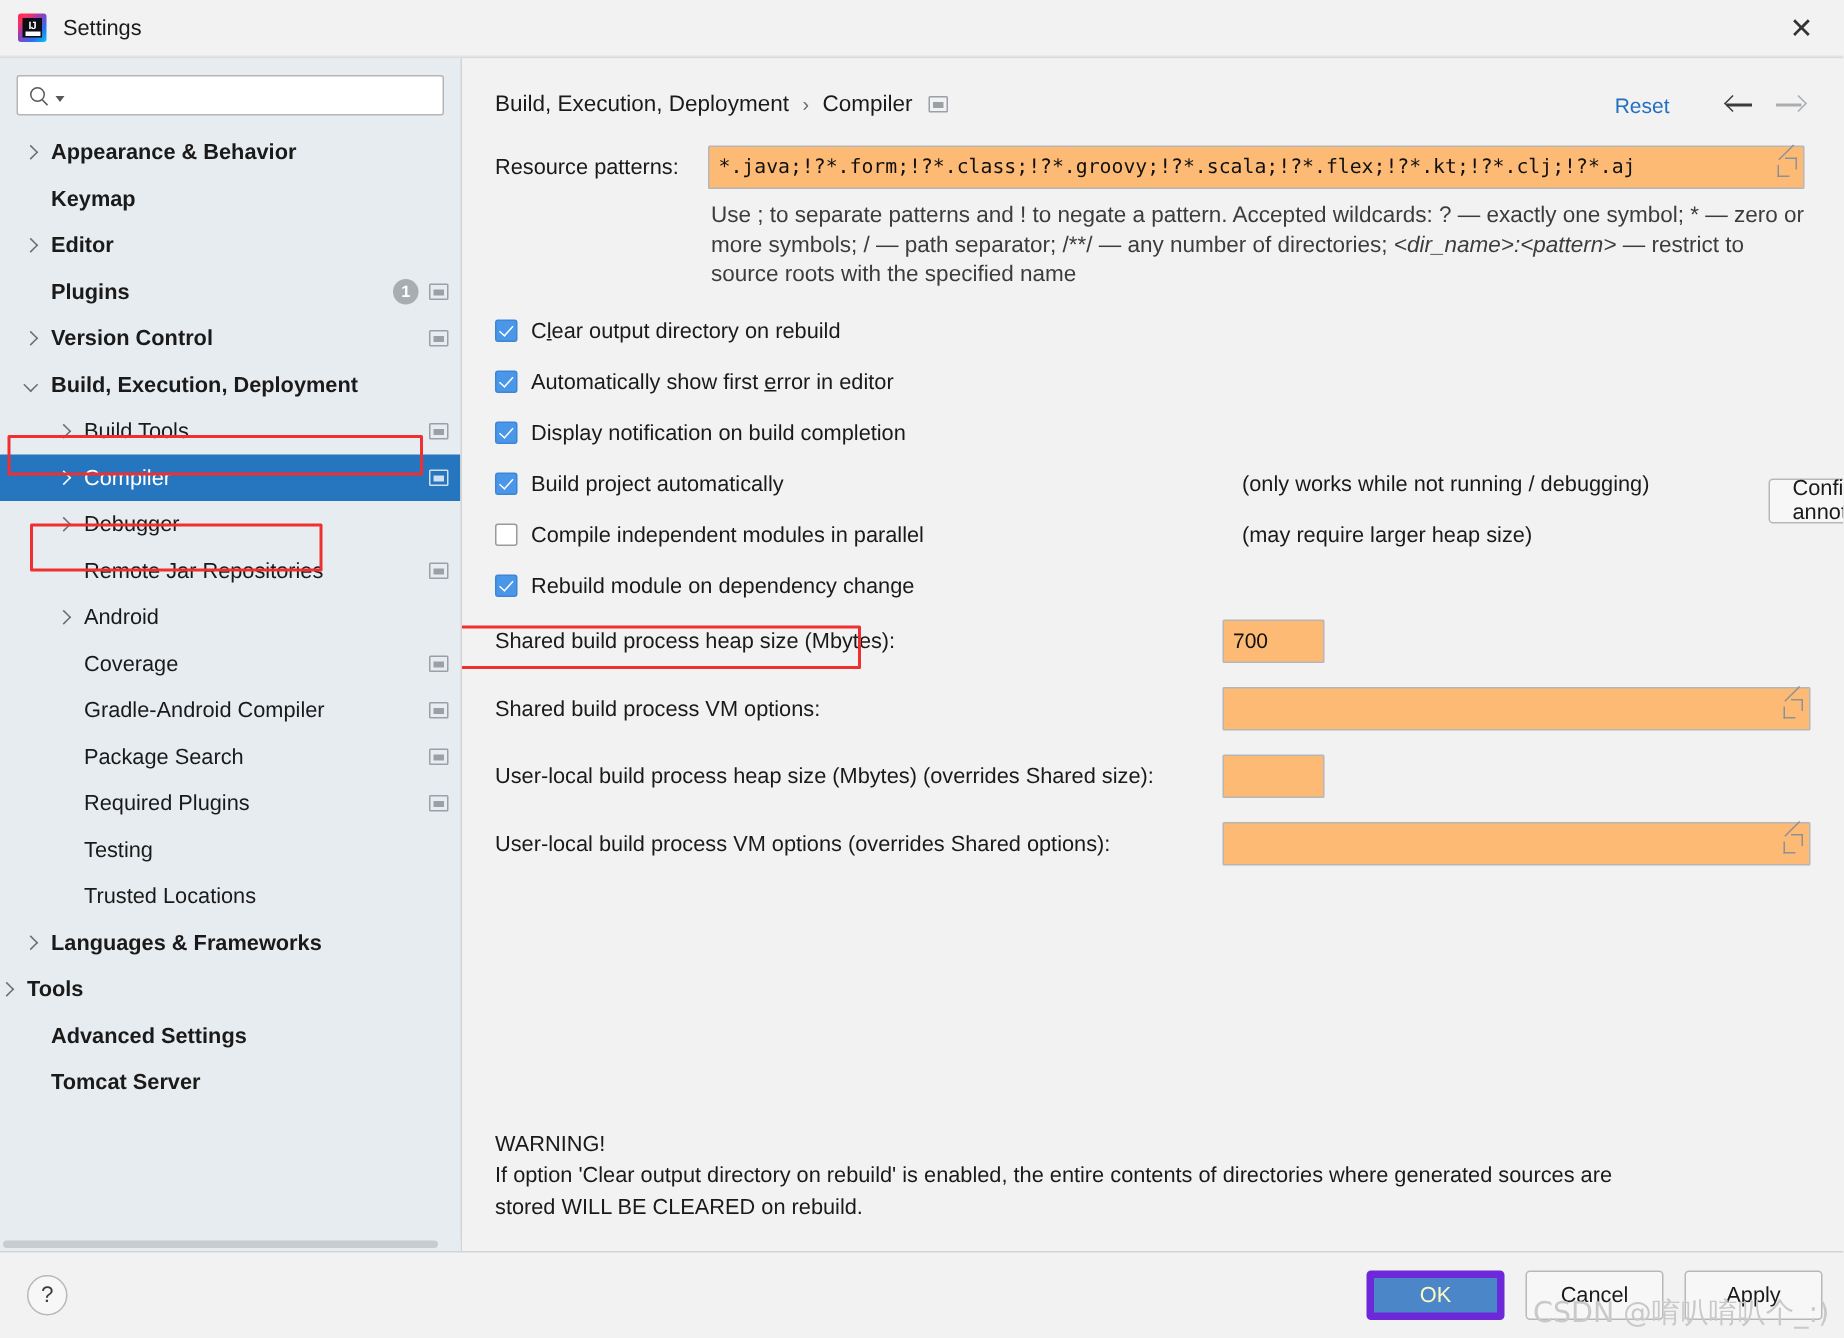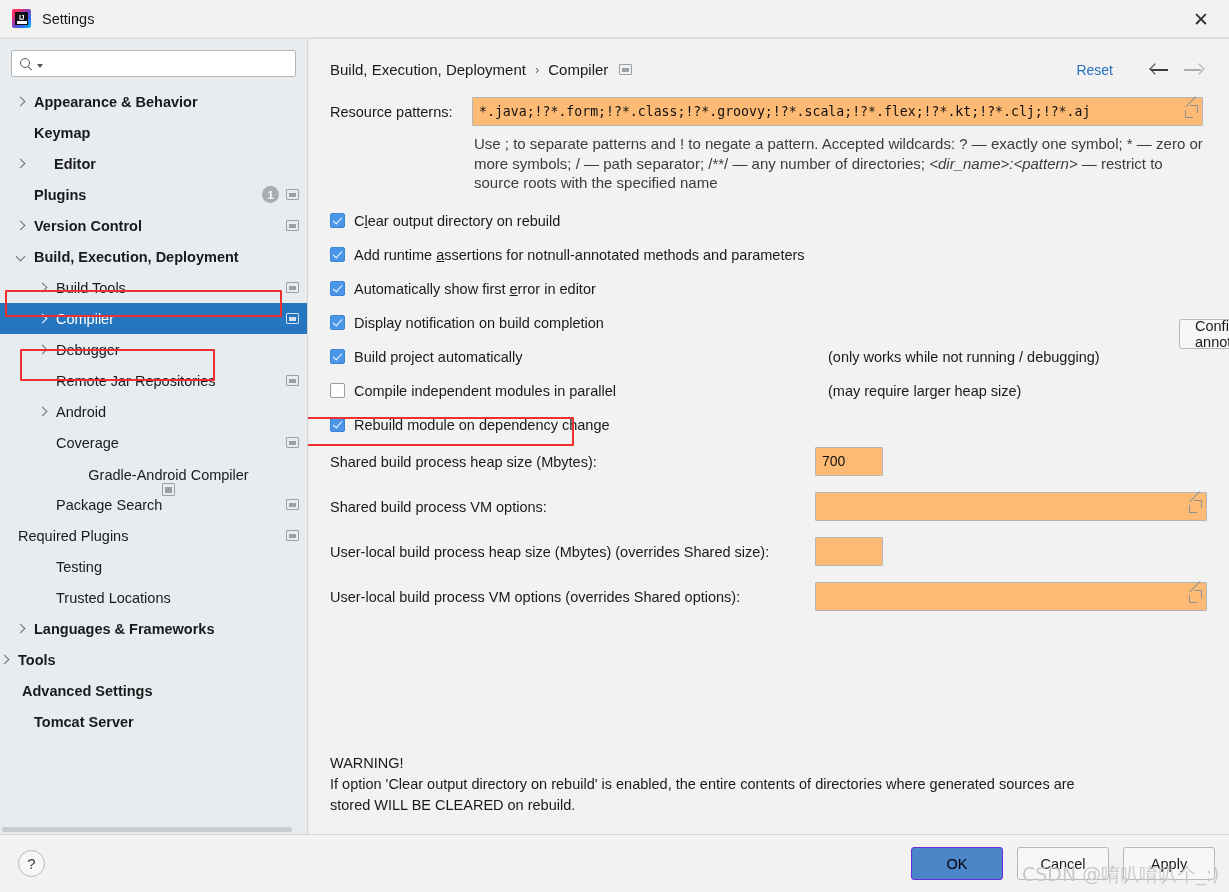--- a/index.html
+++ b/index.html
@@ -294,21 +294,21 @@
     border: 1px solid #b8b8b8; background: #f7f7f7;
     display: flex; align-items: center; justify-content: center;
     font-size: 15px; color: #3c3c3c; cursor: pointer;
   }
   .footer-spacer { flex: 1 1 auto; }
   .btn {
     height: 33px; min-width: 92px; padding: 0 16px; border-radius: 3px;
     font-size: 14.5px; display: inline-flex; align-items: center; justify-content: center;
     margin-left: 14px; cursor: pointer;
   }
-  .btn.primary { background: #4a86c8; color: #000000; border: 1px solid #6d28d9; }
+  .btn.primary { background: #4a86c8; color: #fef9c3; border: 5px solid #6d28d9; }
   .btn.normal { background: #f7f7f7; color: #1a1a1a; border: 1px solid #b8b8b8; }
 
   .watermark {
     position: absolute; left: 1022px; top: 862px;
     font-size: 19px; color: #c9c9c9; white-space: nowrap;
     pointer-events: none; z-index: 60;
     font-family: "DejaVu Sans", sans-serif;
   }
 
   
@@ -350,21 +350,21 @@
           <div class="tree-row bold" style="padding-left: 16px;">
             <span class="arrow right"></span>
             <span class="tree-label">Appearance &amp; Behavior</span>
             <span class="tree-spacer"></span>
           </div>
           <div class="tree-row bold" style="padding-left: 16px;">
             <span class="arrow none"></span>
             <span class="tree-label">Keymap</span>
             <span class="tree-spacer"></span>
           </div>
-          <div class="tree-row bold" style="padding-left: 16px; gap: 20px;">
+          <div class="tree-row bold" style="padding-left: 16px;">
             <span class="arrow right"></span>
             <span class="tree-label">Editor</span>
             <span class="tree-spacer"></span>
           </div>
           <div class="tree-row bold" style="padding-left: 16px;">
             <span class="arrow none"></span>
             <span class="tree-label">Plugins</span>
             <span class="tree-spacer"></span>
             <span class="badge-count">1</span>
             <span class="proj-icon"></span>
@@ -407,33 +407,33 @@
             <span class="arrow right"></span>
             <span class="tree-label">Android</span>
             <span class="tree-spacer"></span>
           </div>
           <div class="tree-row" style="padding-left: 38px;">
             <span class="arrow none"></span>
             <span class="tree-label">Coverage</span>
             <span class="tree-spacer"></span>
             <span class="proj-icon"></span>
           </div>
-          <div class="tree-row" style="padding-left: 38px; flex-direction: column;">
+          <div class="tree-row" style="padding-left: 38px;">
             <span class="arrow none"></span>
             <span class="tree-label">Gradle-Android Compiler</span>
             <span class="tree-spacer"></span>
             <span class="proj-icon"></span>
           </div>
           <div class="tree-row" style="padding-left: 38px;">
             <span class="arrow none"></span>
             <span class="tree-label">Package Search</span>
             <span class="tree-spacer"></span>
             <span class="proj-icon"></span>
           </div>
-          <div class="tree-row" style=" align-items: center;">
+          <div class="tree-row" style="padding-left: 38px; align-items: center;">
             <span class="arrow none"></span>
             <span class="tree-label">Required Plugins</span>
             <span class="tree-spacer"></span>
             <span class="proj-icon"></span>
           </div>
           <div class="tree-row" style="padding-left: 38px;">
             <span class="arrow none"></span>
             <span class="tree-label">Testing</span>
             <span class="tree-spacer"></span>
           </div>
@@ -445,21 +445,21 @@
           <div class="tree-row bold" style="padding-left: 16px;">
             <span class="arrow right"></span>
             <span class="tree-label">Languages &amp; Frameworks</span>
             <span class="tree-spacer"></span>
           </div>
           <div class="tree-row bold" style="">
             <span class="arrow right"></span>
             <span class="tree-label">Tools</span>
             <span class="tree-spacer"></span>
           </div>
-          <div class="tree-row bold" style="padding-left: 4px;">
+          <div class="tree-row bold" style="padding-left: 16px;">
             <span class="arrow none"></span>
             <span class="tree-label">Advanced Settings</span>
             <span class="tree-spacer"></span>
           </div>
           <div class="tree-row bold" style="padding-left: 16px;">
             <span class="arrow none"></span>
             <span class="tree-label">Tomcat Server</span>
             <span class="tree-spacer"></span>
           </div>
         </div>
@@ -509,24 +509,20 @@
           <span>the specified name</span>
         </div>
 
         <div id="cbx-group" style="margin-top:16px; position:relative;">
             <div class="cbx-row cbx-row-rel">
               <span class="cbx on"></span>
               <span class="cbx-label"><span>C</span><span class="mn">l</span><span>ear output directory on rebuild</span></span>
             </div>
             <div class="cbx-row cbx-row-rel">
               <span class="cbx on"></span>
-              <span class="cbx-label"><span>Add runtime </span><span class="mn">a</span><span>ssertions for notnull-annotated methods and parameters</span></span>
-            </div>
-            <div class="cbx-row cbx-row-rel">
-              <span class="cbx on"></span>
               <span class="cbx-label"><span>Automatically show first </span><span class="mn">e</span><span>rror in editor</span></span>
             </div>
             <div class="cbx-row cbx-row-rel">
               <span class="cbx on"></span>
               <span class="cbx-label"><span>Display notification on build completion</span></span>
             </div>
             <div class="cbx-row cbx-row-rel">
               <span class="cbx on"></span>
               <span class="cbx-label"><span>Build project automatically</span></span>
               <span class="side-note">(only works while not running / debugging)</span>

